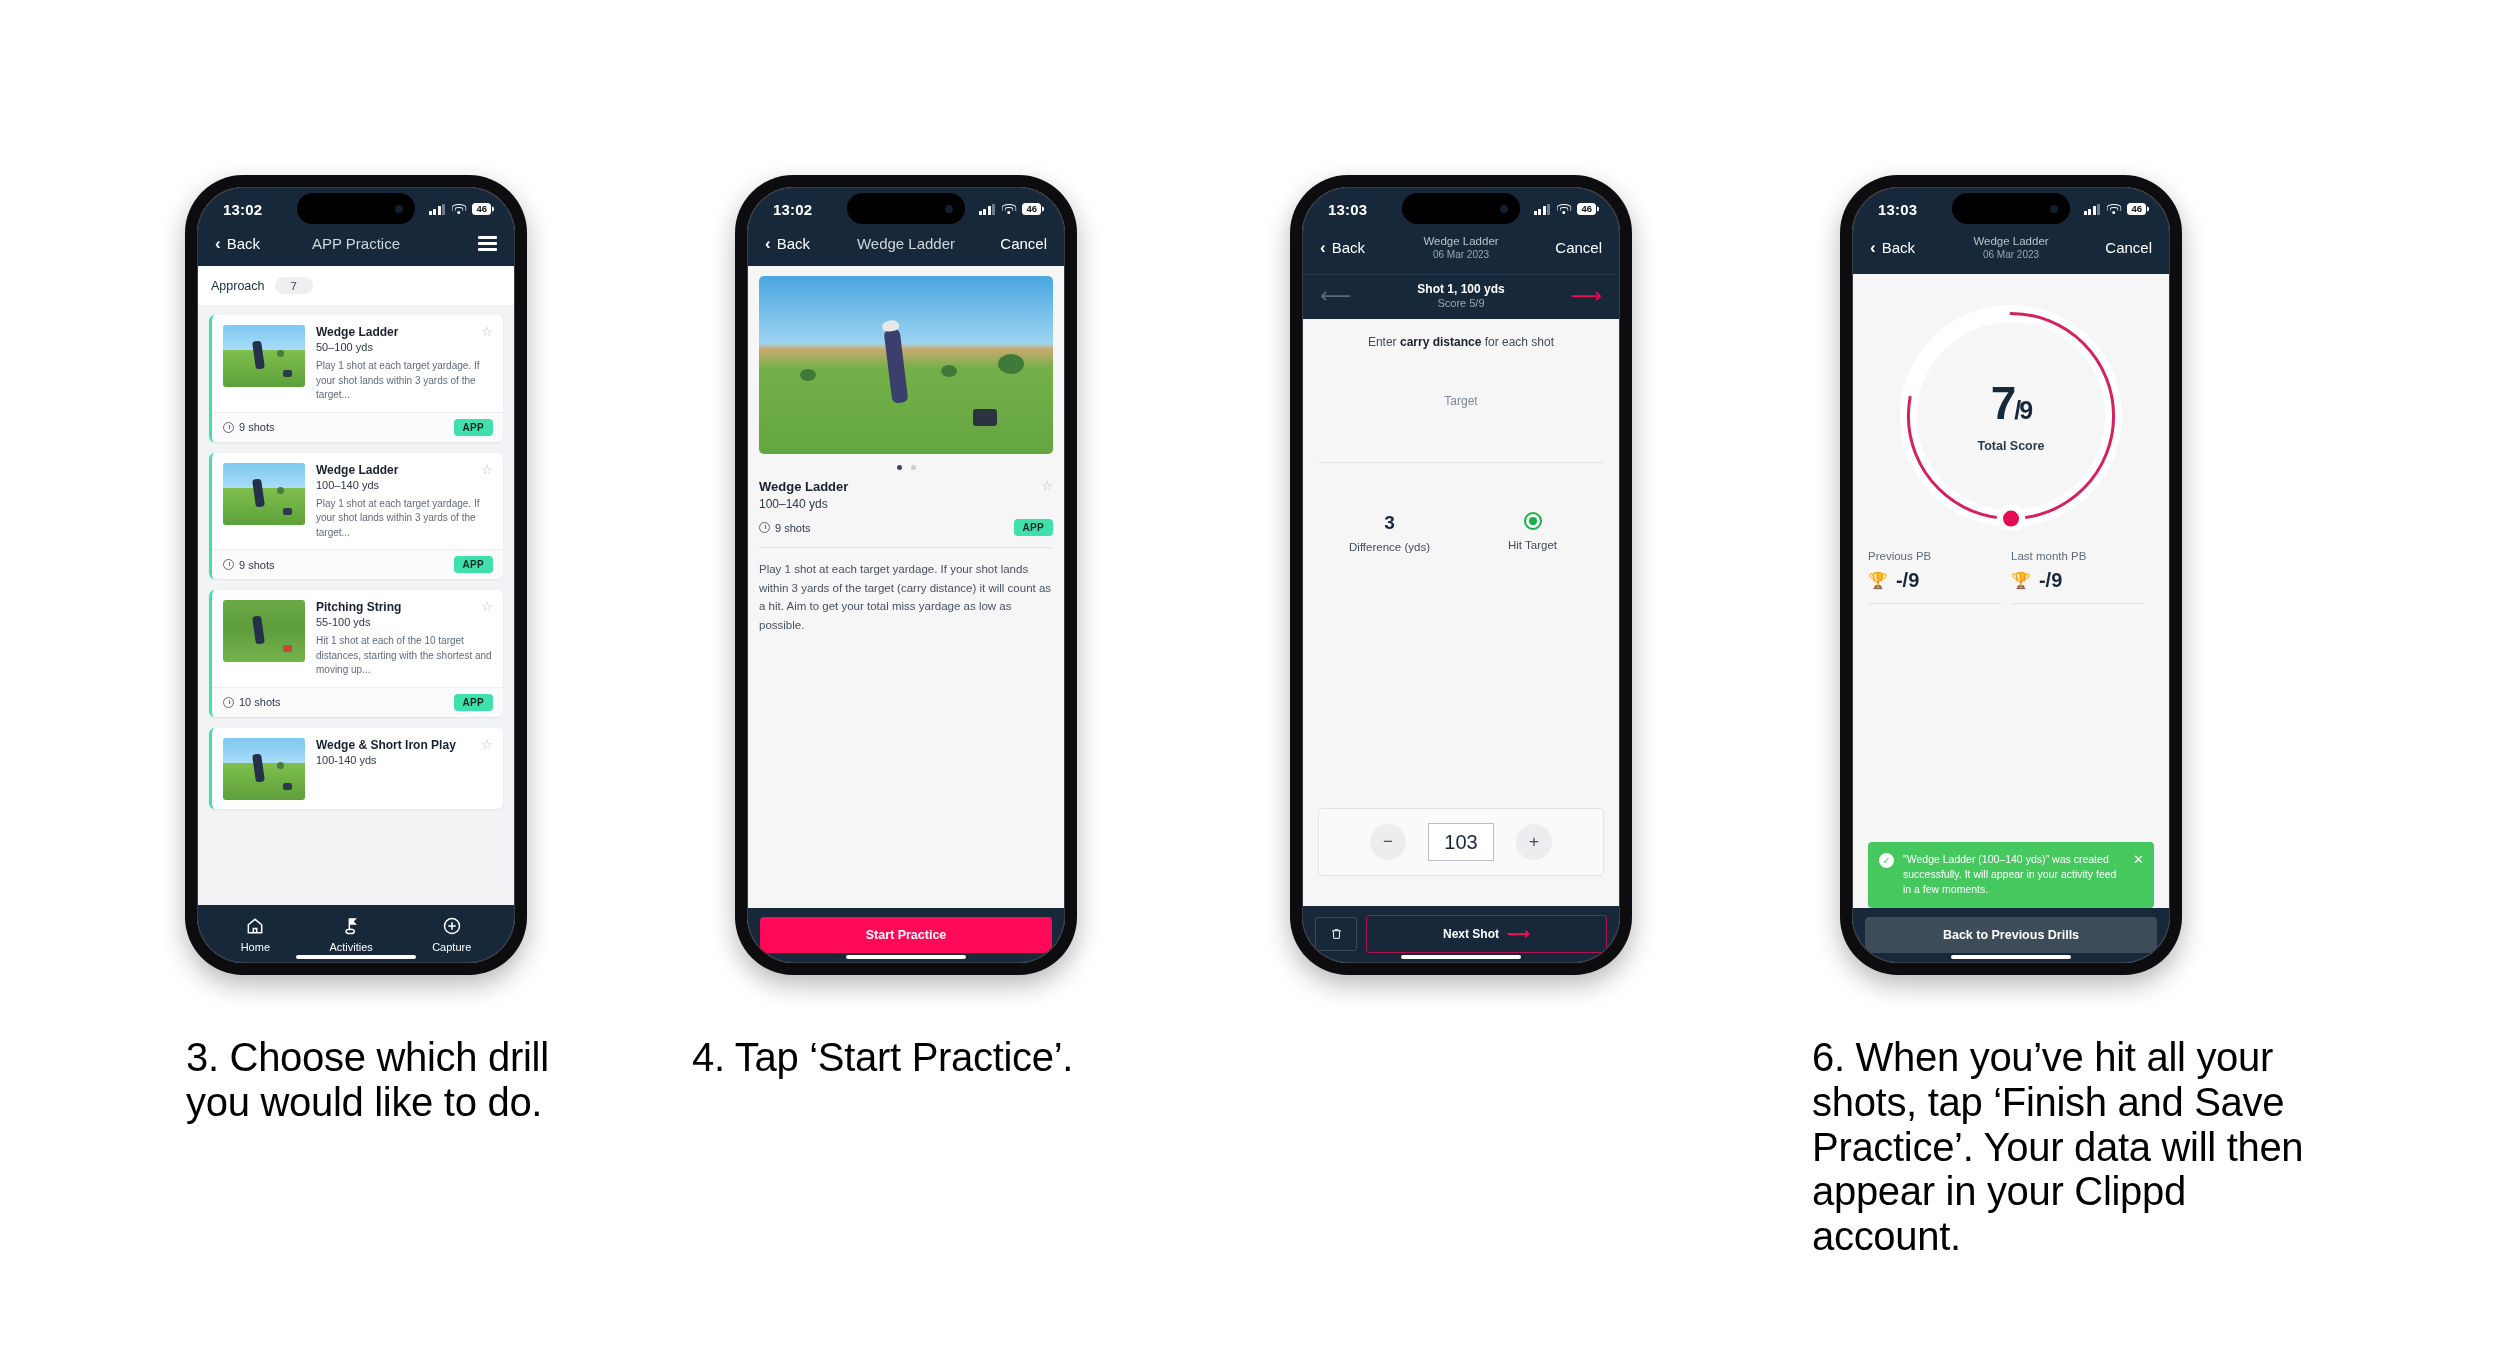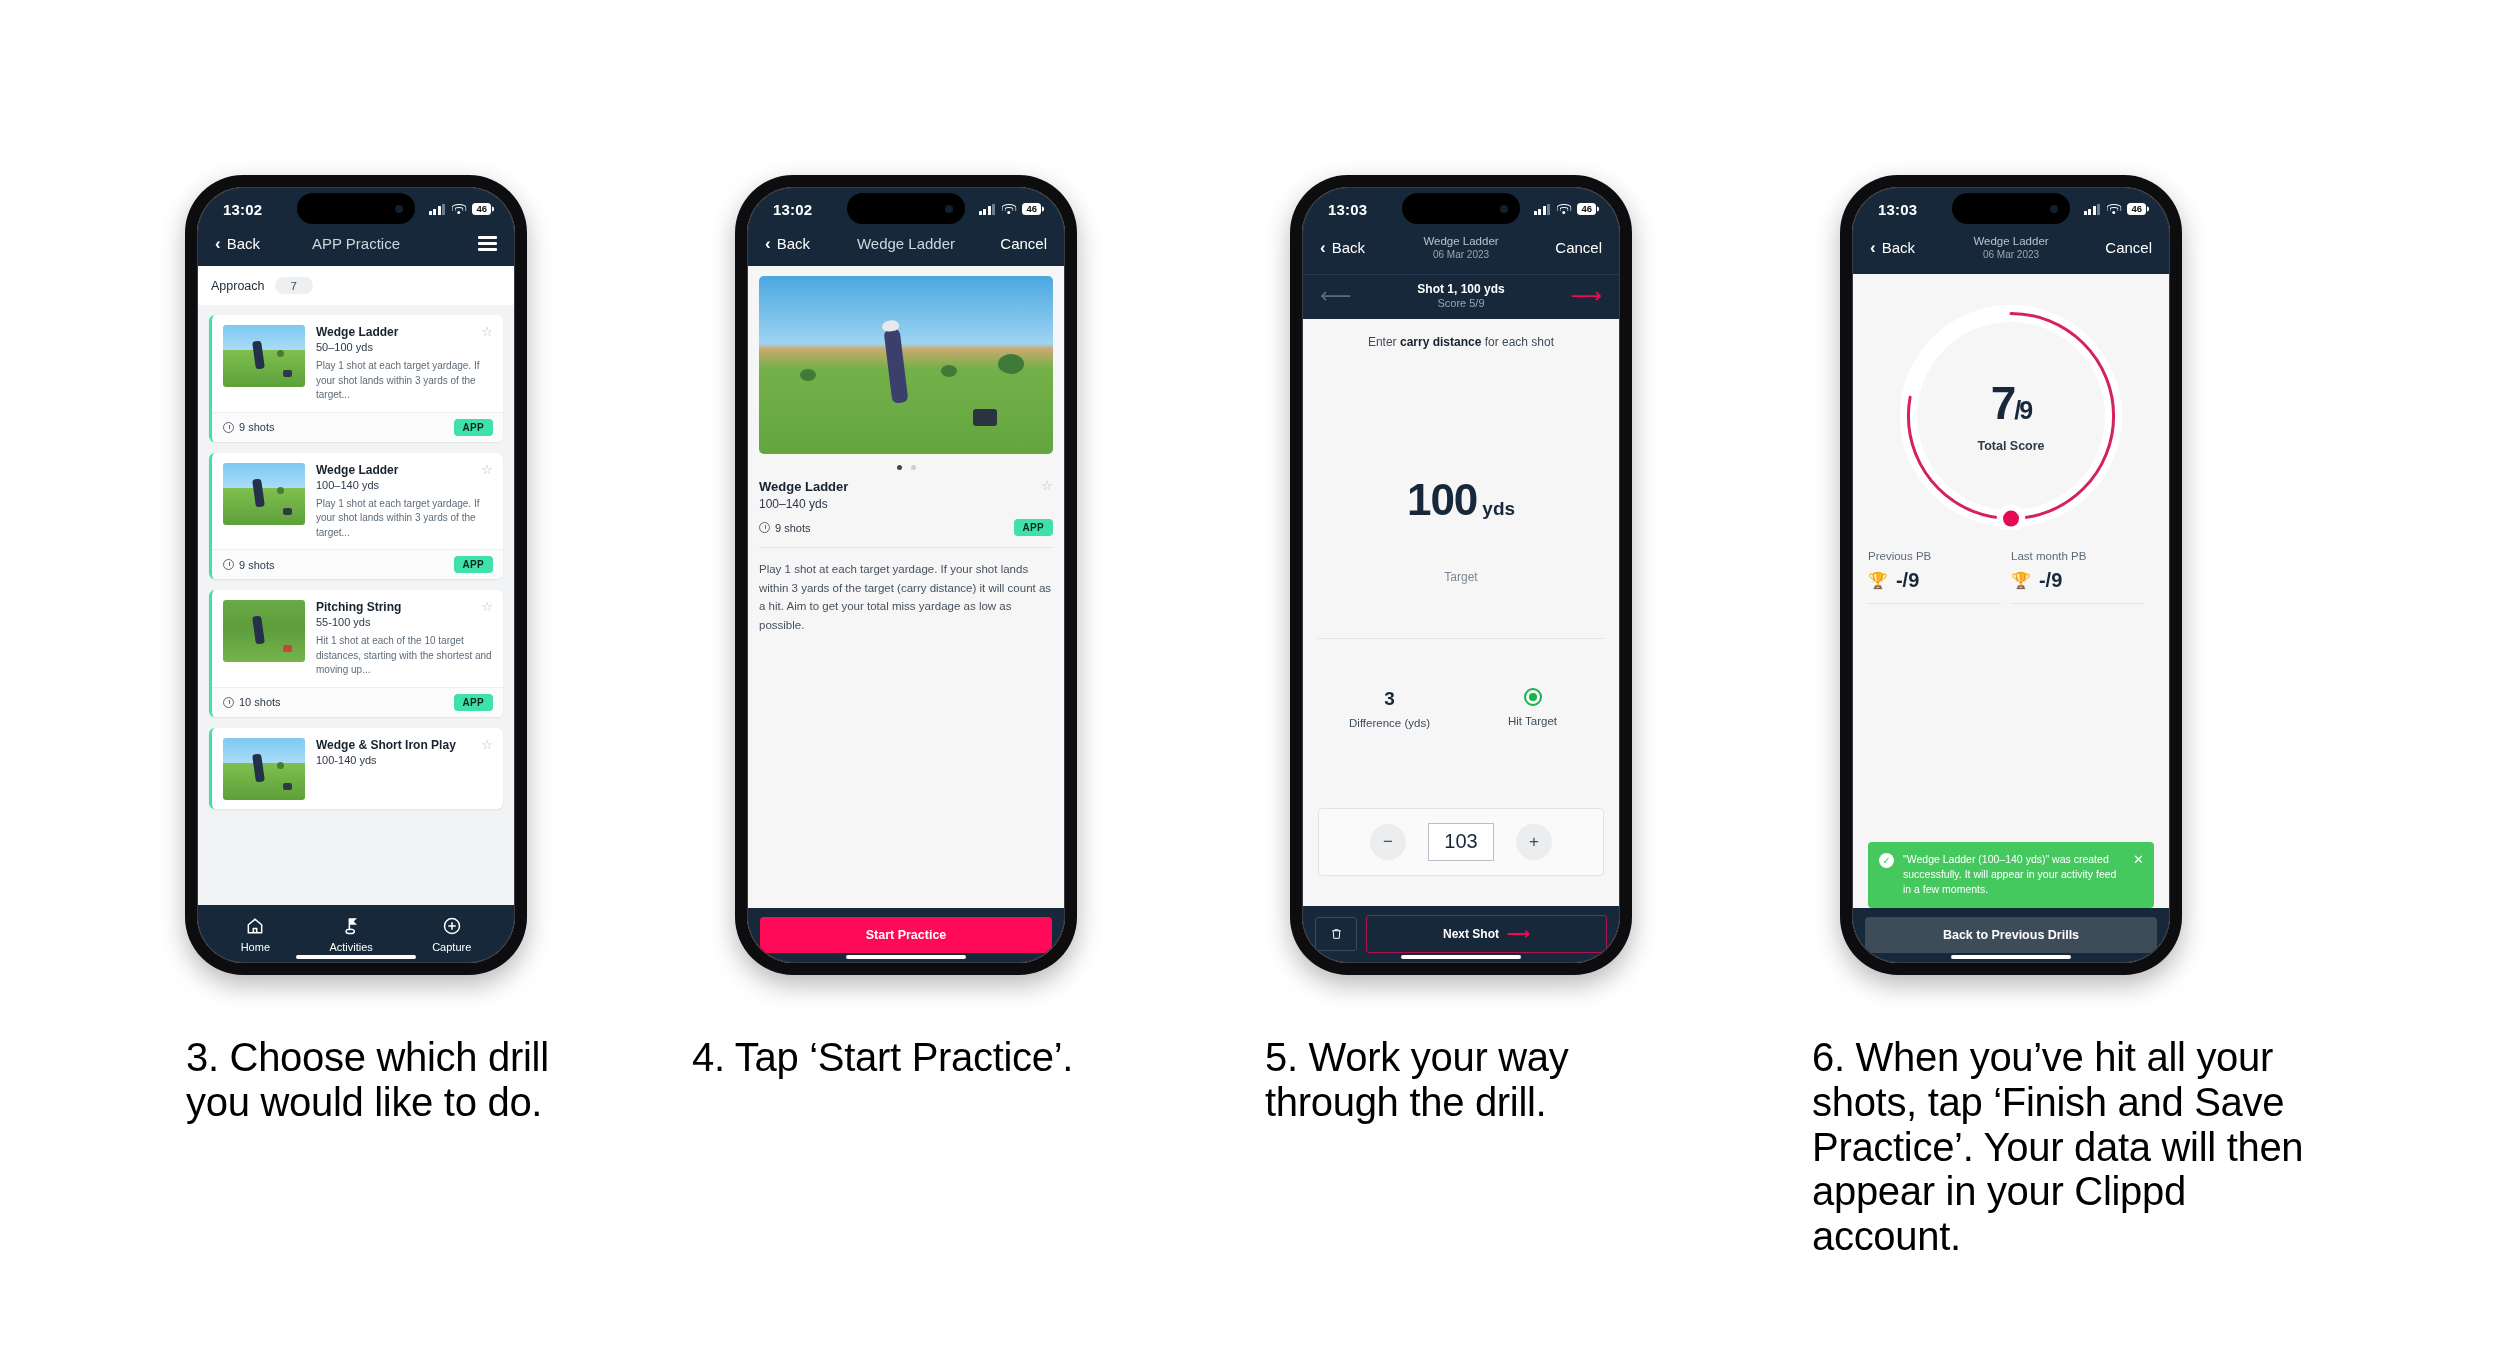--- a/index.html
+++ b/index.html
@@ -502,23 +502,20 @@
         <div class="mid">
           <span class="m1">Shot 1, 100 yds</span>
           <span class="m2">Score 5/9</span>
         </div>
         <span class="arrow right">⟶</span>
       </div>
 
       <div class="p3-body">
         <div class="p3-prompt"><span>Enter </span><b>carry distance</b><span> for each shot</span></div>
 
-        <div class="p3-bignum">
-          <span class="n">100</span><span class="u">yds</span>
-        </div>
         <div class="p3-target">Target</div>
         <div class="p3-rule"></div>
 
         <div class="p3-stats">
           <div class="p3-stat">
             <div class="v">3</div>
             <div class="l">Difference (yds)</div>
           </div>
           <div class="p3-stat">
             <div class="hitdot">
@@ -627,16 +624,15 @@
 
       <div class="p4-foot">
         <button class="backbtn">Back to Previous Drills</button>
         <div class="home-bar"></div>
       </div>
     </div>
   </div>
 
   <div class="caption" style="left:186px; top:1035px; width:420px;">3. Choose which drill you would like to do.</div>
   <div class="caption" style="left:692px; top:1035px; width:480px;">4. Tap ‘Start Practice’.</div>
-  <div class="caption" style="left:1265px; top:1035px; width:420px;">5. Work your way through the drill.</div>
   <div class="caption" style="left:1812px; top:1035px; width:520px;">6. When you’ve hit all your shots, tap ‘Finish and Save Practice’. Your data will then appear in your Clippd account.</div>
 
 </div>
 
 </body></html>

